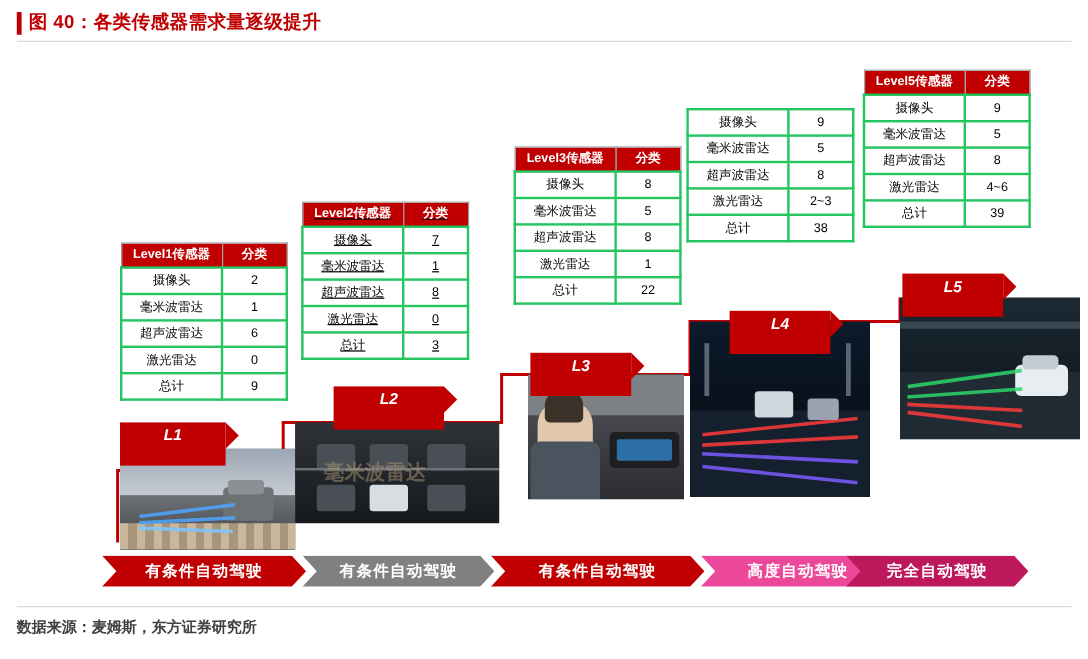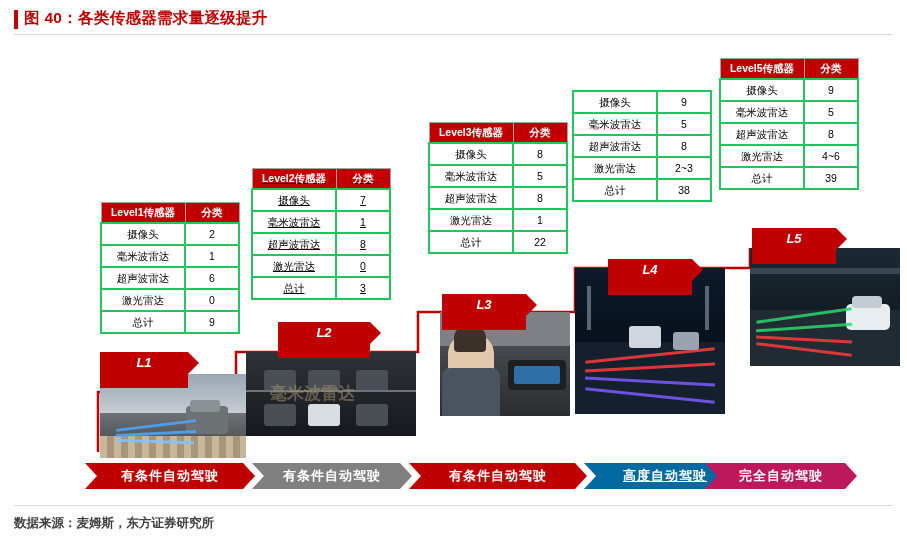--- a/index.html
+++ b/index.html
@@ -327,21 +327,21 @@
 
 <div class="chev" style="left:85px;width:170px;background:#C00000;clip-path:polygon(0 0, 158px 0, 170px 13px, 158px 26px, 0 26px, 12px 13px);">
   <span class="inner">有条件自动驾驶</span>
 </div>
 <div class="chev" style="left:252px;width:160px;background:#808080;clip-path:polygon(0 0, 148px 0, 160px 13px, 148px 26px, 0 26px, 12px 13px);">
   <span class="inner">有条件自动驾驶</span>
 </div>
 <div class="chev" style="left:409px;width:178px;background:#C00000;clip-path:polygon(0 0, 166px 0, 178px 13px, 166px 26px, 0 26px, 12px 13px);">
   <span class="inner">有条件自动驾驶</span>
 </div>
-<div class="chev" style="left:584px;width:162px;background:#0369a1;clip-path:polygon(0 0, 150px 0, 162px 13px, 150px 26px, 0 26px, 12px 13px);text-decoration:underline;">
+<div class="chev" style="left:584px;width:162px;background:#ec4899;clip-path:polygon(0 0, 150px 0, 162px 13px, 150px 26px, 0 26px, 12px 13px);">
   <span class="inner">高度自动驾驶</span>
 </div>
 <div class="chev" style="left:705px;width:152px;background:#be185d;clip-path:polygon(0 0, 140px 0, 152px 13px, 140px 26px, 0 26px, 12px 13px);">
   <span class="inner">完全自动驾驶</span>
 </div>
 
 <div id="footer-rule"></div>
 <div id="source-note">数据来源：麦姆斯，东方证券研究所</div>
 
 </body></html>

